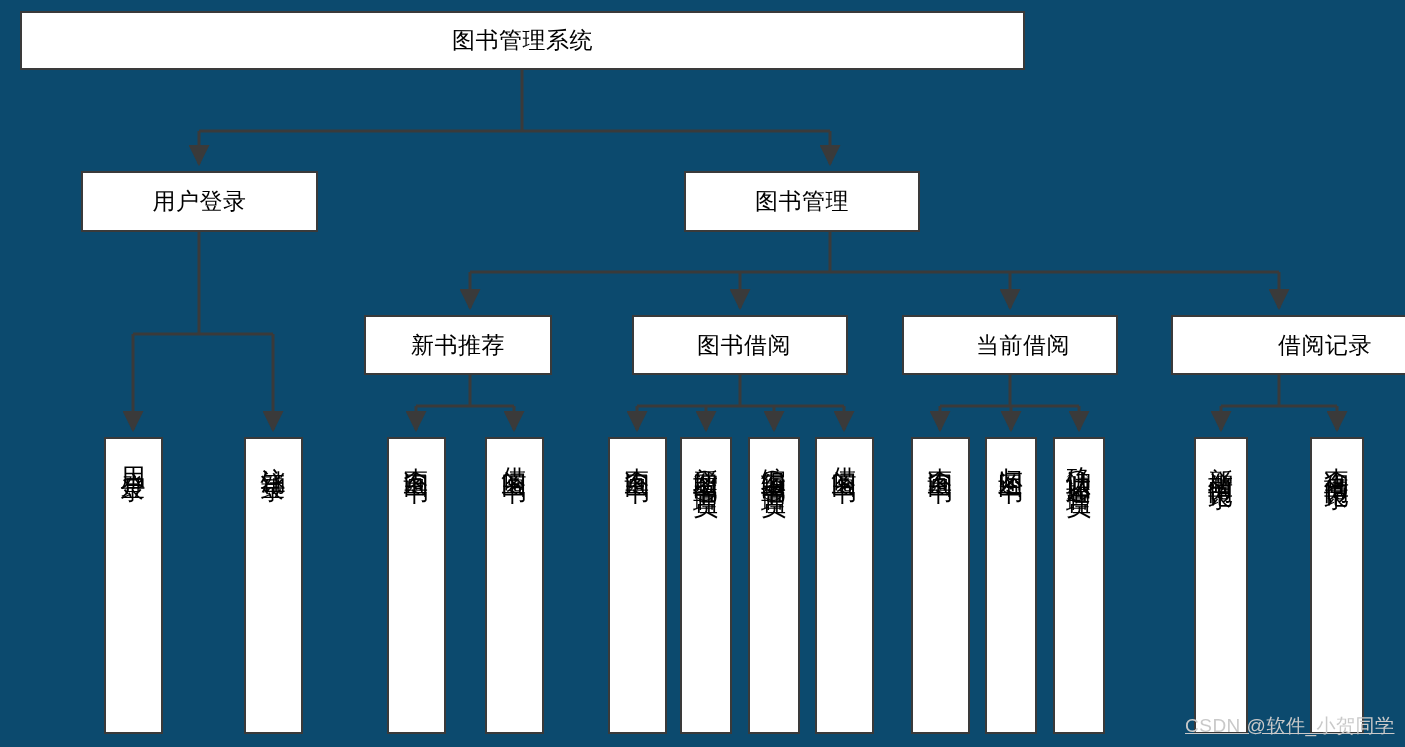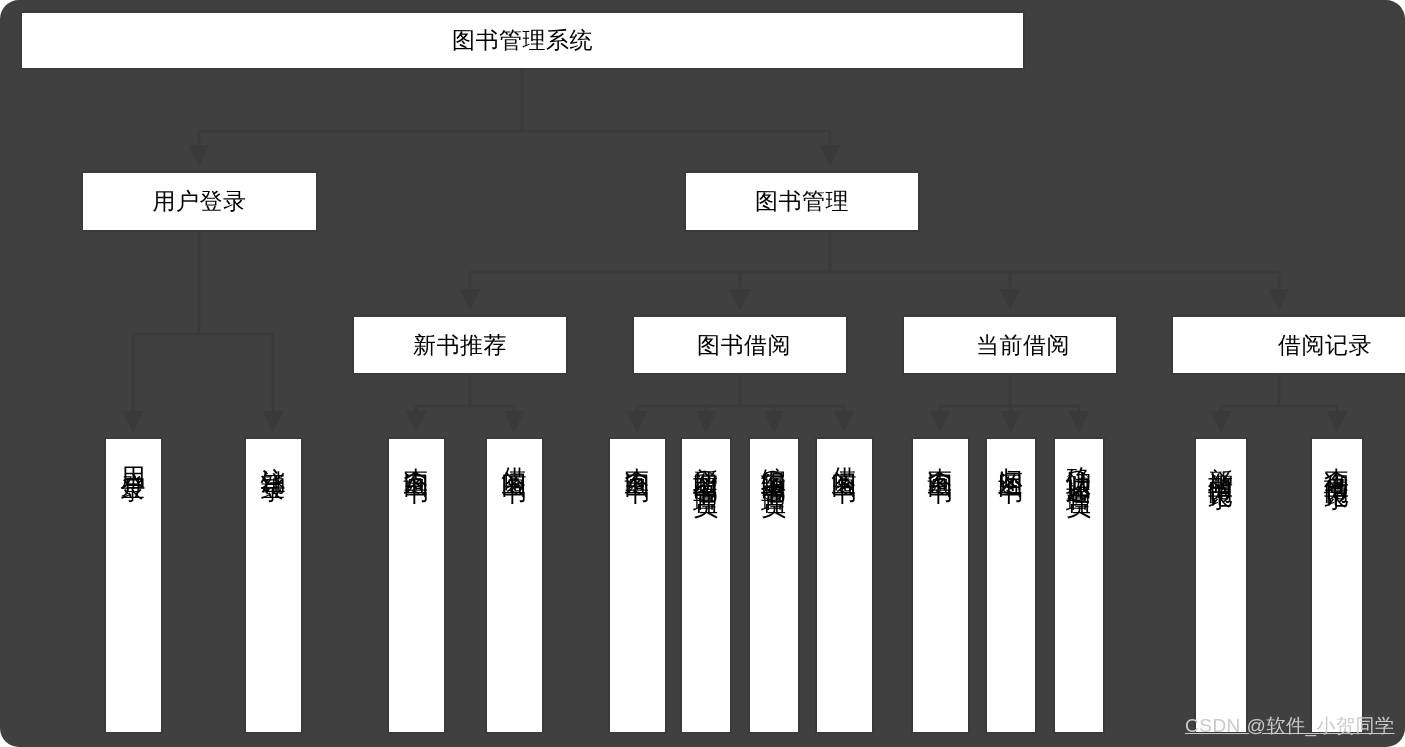--- a/index.html
+++ b/index.html
@@ -7,23 +7,22 @@
     padding: 0;
     background: #ffffff;
   }
   body {
     font-family: "Liberation Sans", "DejaVu Sans", sans-serif;
   }
   #canvas {
     position: relative;
     width: 1405px;
     height: 747px;
-    background: #404040;
+    background: #0c4a6e;
     overflow: hidden;
-    border-radius: 19px;
   }
   #edges {
     position: absolute;
     left: 0;
     top: 0;
     width: 1405px;
     height: 747px;
     pointer-events: none;
   }
   .node {
@@ -133,21 +132,21 @@
     <span class="lbl">图书管理系统</span>
   </div>
 
   <div class="node h" id="n-l2-0" style="left: 81px; top: 171px; width: 237px; height: 61px;">
     <span class="lbl">用户登录</span>
   </div>
   <div class="node h" id="n-l2-1" style="left: 684px; top: 171px; width: 236px; height: 61px;">
     <span class="lbl">图书管理</span>
   </div>
 
-  <div class="node h" id="n-l3-0" style="left: 352px; top: 315px; width: 216px; height: 60px; justify-content: center;">
+  <div class="node h" id="n-l3-0" style="left: 364px; top: 315px; width: 188px; height: 60px; justify-content: center;">
     <span class="lbl">新书推荐</span>
   </div>
   <div class="node h" id="n-l3-1" style="left: 632px; top: 315px; width: 216px; height: 60px; padding-left: 8px;">
     <span class="lbl">图书借阅</span>
   </div>
   <div class="node h" id="n-l3-2" style="left: 902px; top: 315px; width: 216px; height: 60px; padding-left: 26px;">
     <span class="lbl">当前借阅</span>
   </div>
   <div class="node h" id="n-l3-3" style="left: 1171px; top: 315px; width: 260px; height: 60px; padding-left: 48px;">
     <span class="lbl">借阅记录</span>

